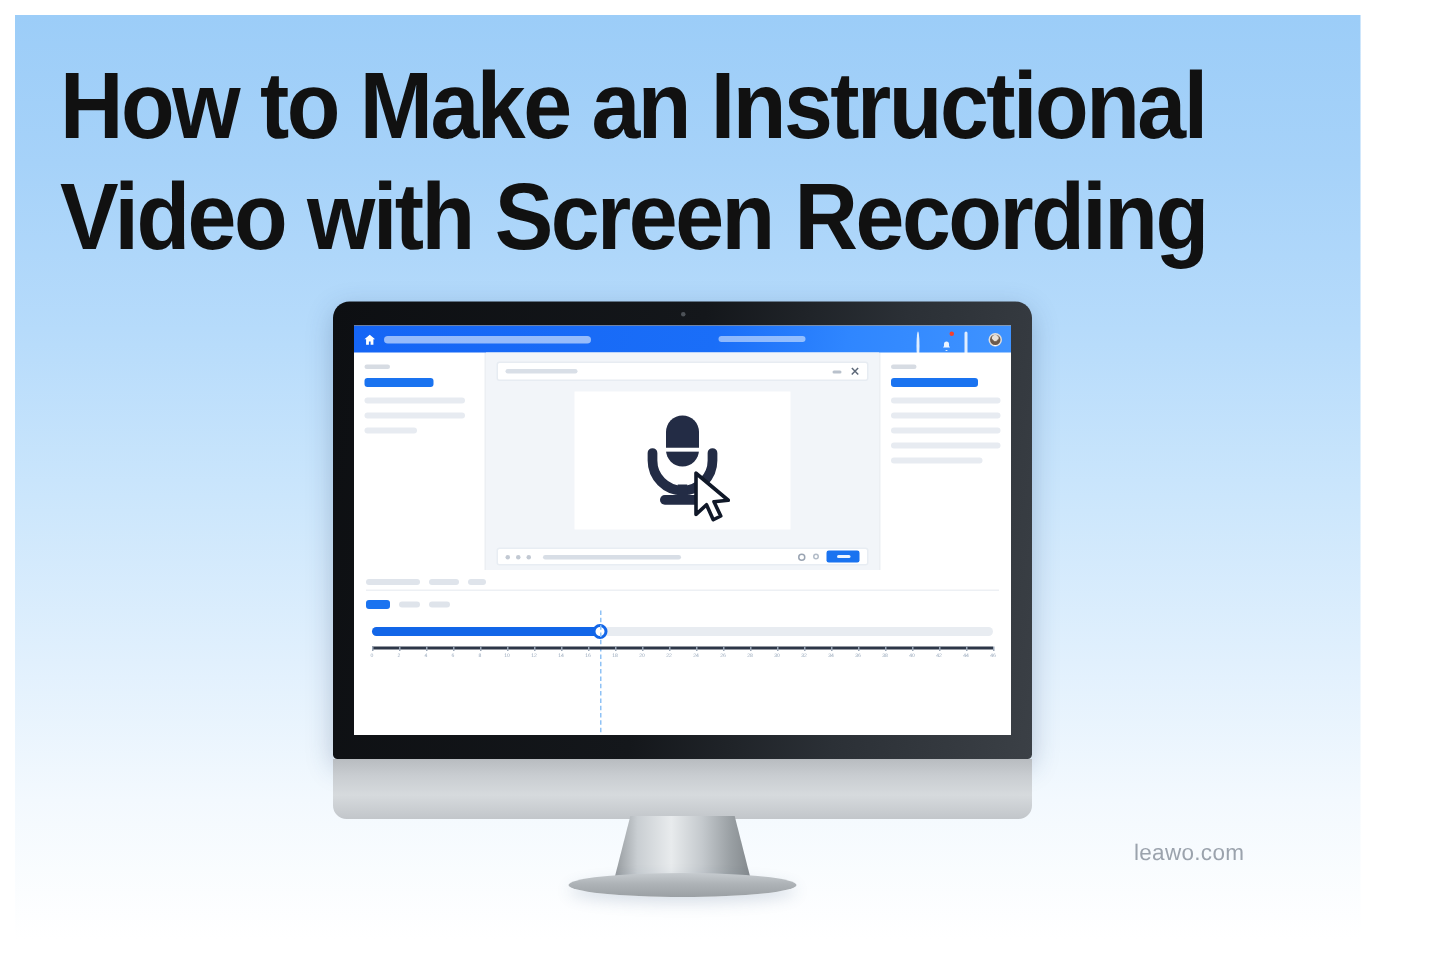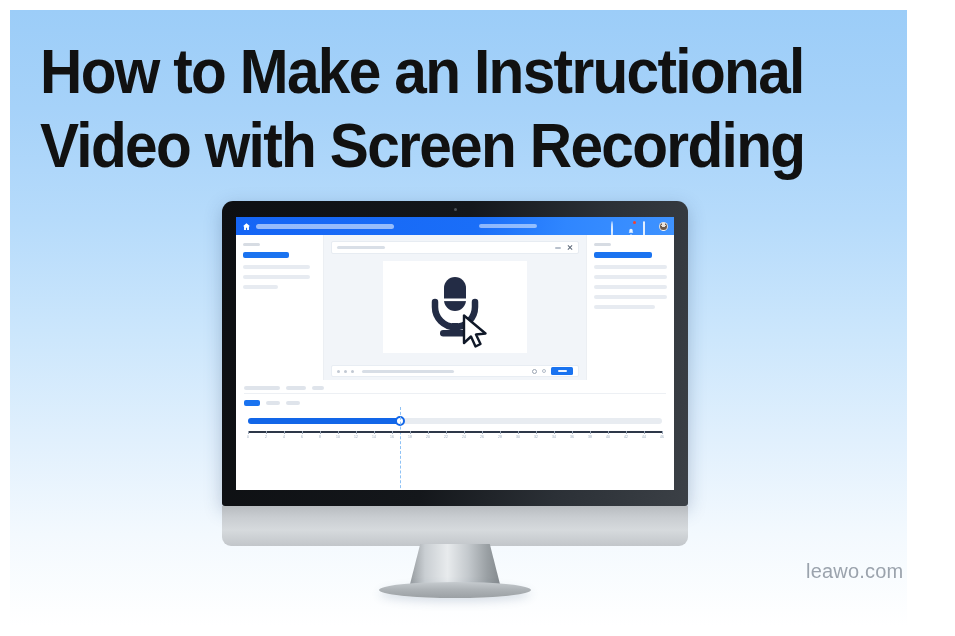--- a/index.html
+++ b/index.html
@@ -174,22 +174,22 @@
   .base {
     position:absolute; left:50%; top:381px; margin-left:-76px;
     width:152px; height:16px;
     background:linear-gradient(180deg,#c6cbcf 0%,#aeb3b7 45%,#9ba0a4 100%);
     border-radius:50%;
     box-shadow:0 4px 10px rgba(60,90,130,0.18);
   }
 
   
   .watermark {
-    position:absolute; left:806px; top:560px;
-    font-size:20px; color:#9ba3ad; letter-spacing:0.2px;text-align:right;
+    position:absolute; left:756px; top:560px;
+    font-size:15px; color:#9ba3ad; letter-spacing:0.2px;text-align:right;
   }
 </style>
 </head>
 <body>
 
 <div id="root">
 
   <div class="hero"></div>
 
   <div class="headline">How to Make an Instructional

